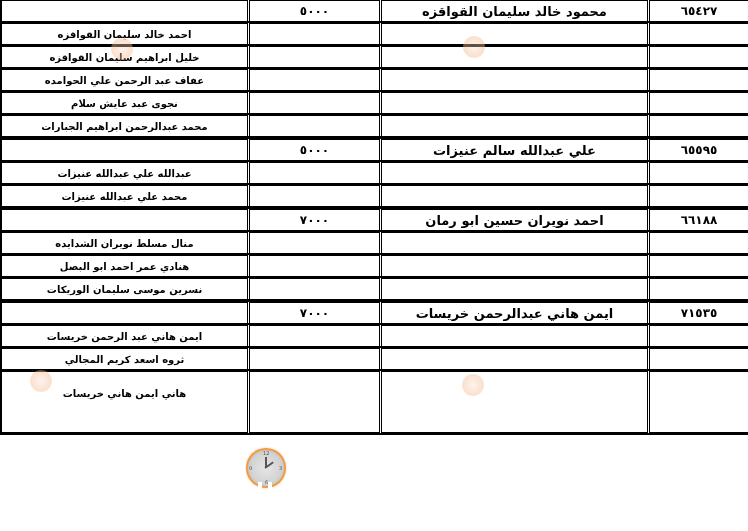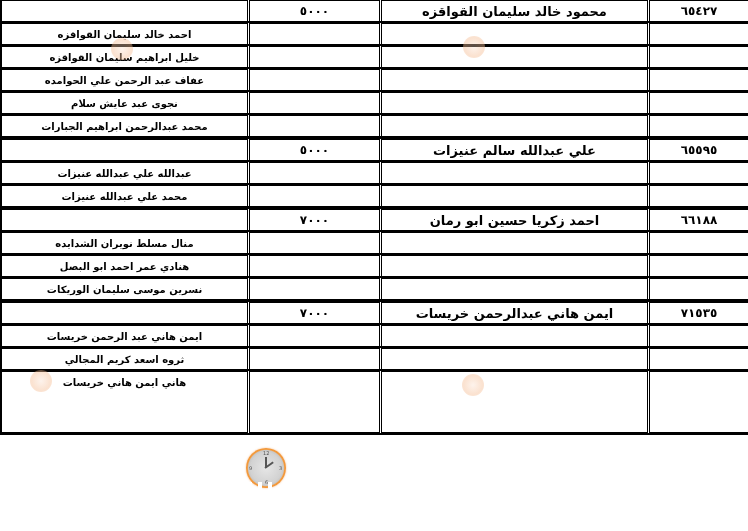--- a/index.html
+++ b/index.html
@@ -63,21 +63,21 @@
   table.grid tr.primary td {
     border-top: 3px solid #000;
   }
   table.grid tr.last td {
     height: 60px;
     vertical-align: top;
     border-bottom: 3px solid #000;
   }
   table.grid tr.last td.c-dep span {
     display: inline-block;
-    padding-top: 5px;
+    padding-top: 16px;
   }
   .col-dep { width: 250px; }
   .col-amt { width: 132px; }
   .col-main { width: 268px; }
   .col-id { width: 98px; }
 
   .watermark {
     position: absolute;
     border-radius: 50%;
     pointer-events: none;
@@ -185,21 +185,21 @@
         </tr>
         <tr>
           <td class="c-dep"><span>محمد علي عبدالله عنيزات</span></td>
           <td class="c-amt"><span></span></td>
           <td class="c-main"><span></span></td>
           <td class="c-id"><span></span></td>
         </tr>
         <tr class="primary">
           <td class="c-dep"><span></span></td>
           <td class="c-amt"><span>٧٠٠٠</span></td>
-          <td class="c-main"><span>احمد زكريا حسين ابو رمان</span></td>
+          <td class="c-main"><span>احمد نويران حسين ابو رمان</span></td>
           <td class="c-id"><span>٦٦١٨٨</span></td>
         </tr>
         <tr>
           <td class="c-dep"><span>منال مسلط نويران الشدايده</span></td>
           <td class="c-amt"><span></span></td>
           <td class="c-main"><span></span></td>
           <td class="c-id"><span></span></td>
         </tr>
         <tr>
           <td class="c-dep"><span>هنادي عمر احمد ابو البصل</span></td>

